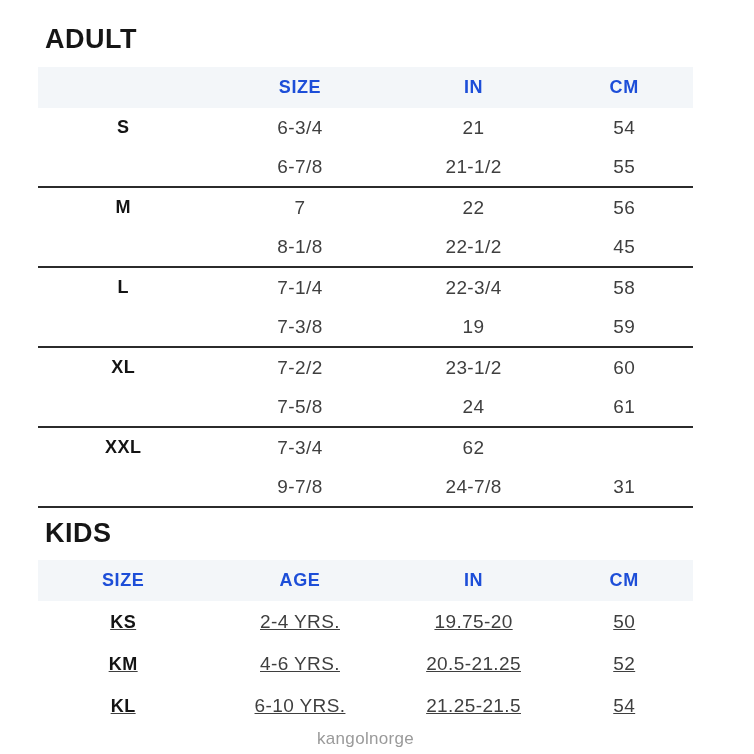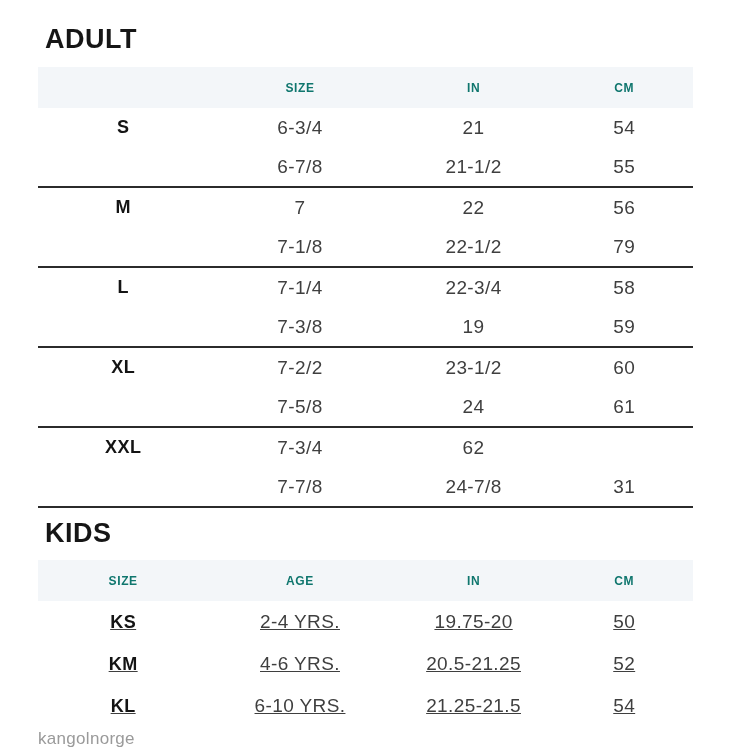--- a/index.html
+++ b/index.html
@@ -21,40 +21,40 @@
   .row {
     display: grid;
     grid-template-columns: 26% 28% 25% 21%;
     align-items: center;
     text-align: center;
   }
   .band {
     height: 41px;
     background: #f3f6f9;
     font-weight: 700;
-    font-size: 12px;
-    color: #0f766e;
+    font-size: 18px;
+    color: #1d4ed8;
     letter-spacing: 0.6px;
   }
   .data-row {
     height: 39px;
     font-size: 19px;
     color: #3f3f3f;
     letter-spacing: 0.4px;
   }
   .size-cell {
     font-weight: 700;
     font-size: 18px;
     color: #141414;
     letter-spacing: 0.5px;
   }
   .group { border-bottom: 2px solid #2b2b2b; }
   .kids .data-row { height: 42px; text-decoration: underline; }
   .footer {
-    text-align: left;
+    text-align: center;
     color: #9a9a9a;
     font-size: 17px;
     margin-top: 2px;
     letter-spacing: 0.3px;
   }
 </style>
 </head>
 <body>
 
 <div class="page">
@@ -86,23 +86,23 @@
 
     <div class="group">
       <div class="row data-row">
         <div class="size-cell">M</div>
         <div>7</div>
         <div>22</div>
         <div>56</div>
       </div>
       <div class="row data-row">
         <div class="size-cell"></div>
-        <div>7-1/8</div>
+        <div>8-1/8</div>
         <div>22-1/2</div>
-        <div>79</div>
+        <div>45</div>
       </div>
     </div>
 
     <div class="group">
       <div class="row data-row">
         <div class="size-cell">L</div>
         <div>7-1/4</div>
         <div>22-3/4</div>
         <div>58</div>
       </div>
@@ -130,21 +130,21 @@
     </div>
 
     <div class="group">
       <div class="row data-row">
         <div class="size-cell">XXL</div>
         <div>7-3/4</div>
         <div>62</div>
       </div>
       <div class="row data-row">
         <div class="size-cell"></div>
-        <div>7-7/8</div>
+        <div>9-7/8</div>
         <div>24-7/8</div>
         <div>31</div>
       </div>
     </div>
   </div>
 
   <div class="kids">
     <div class="section-title kids-title">KIDS</div>
 
     <div class="row band">

